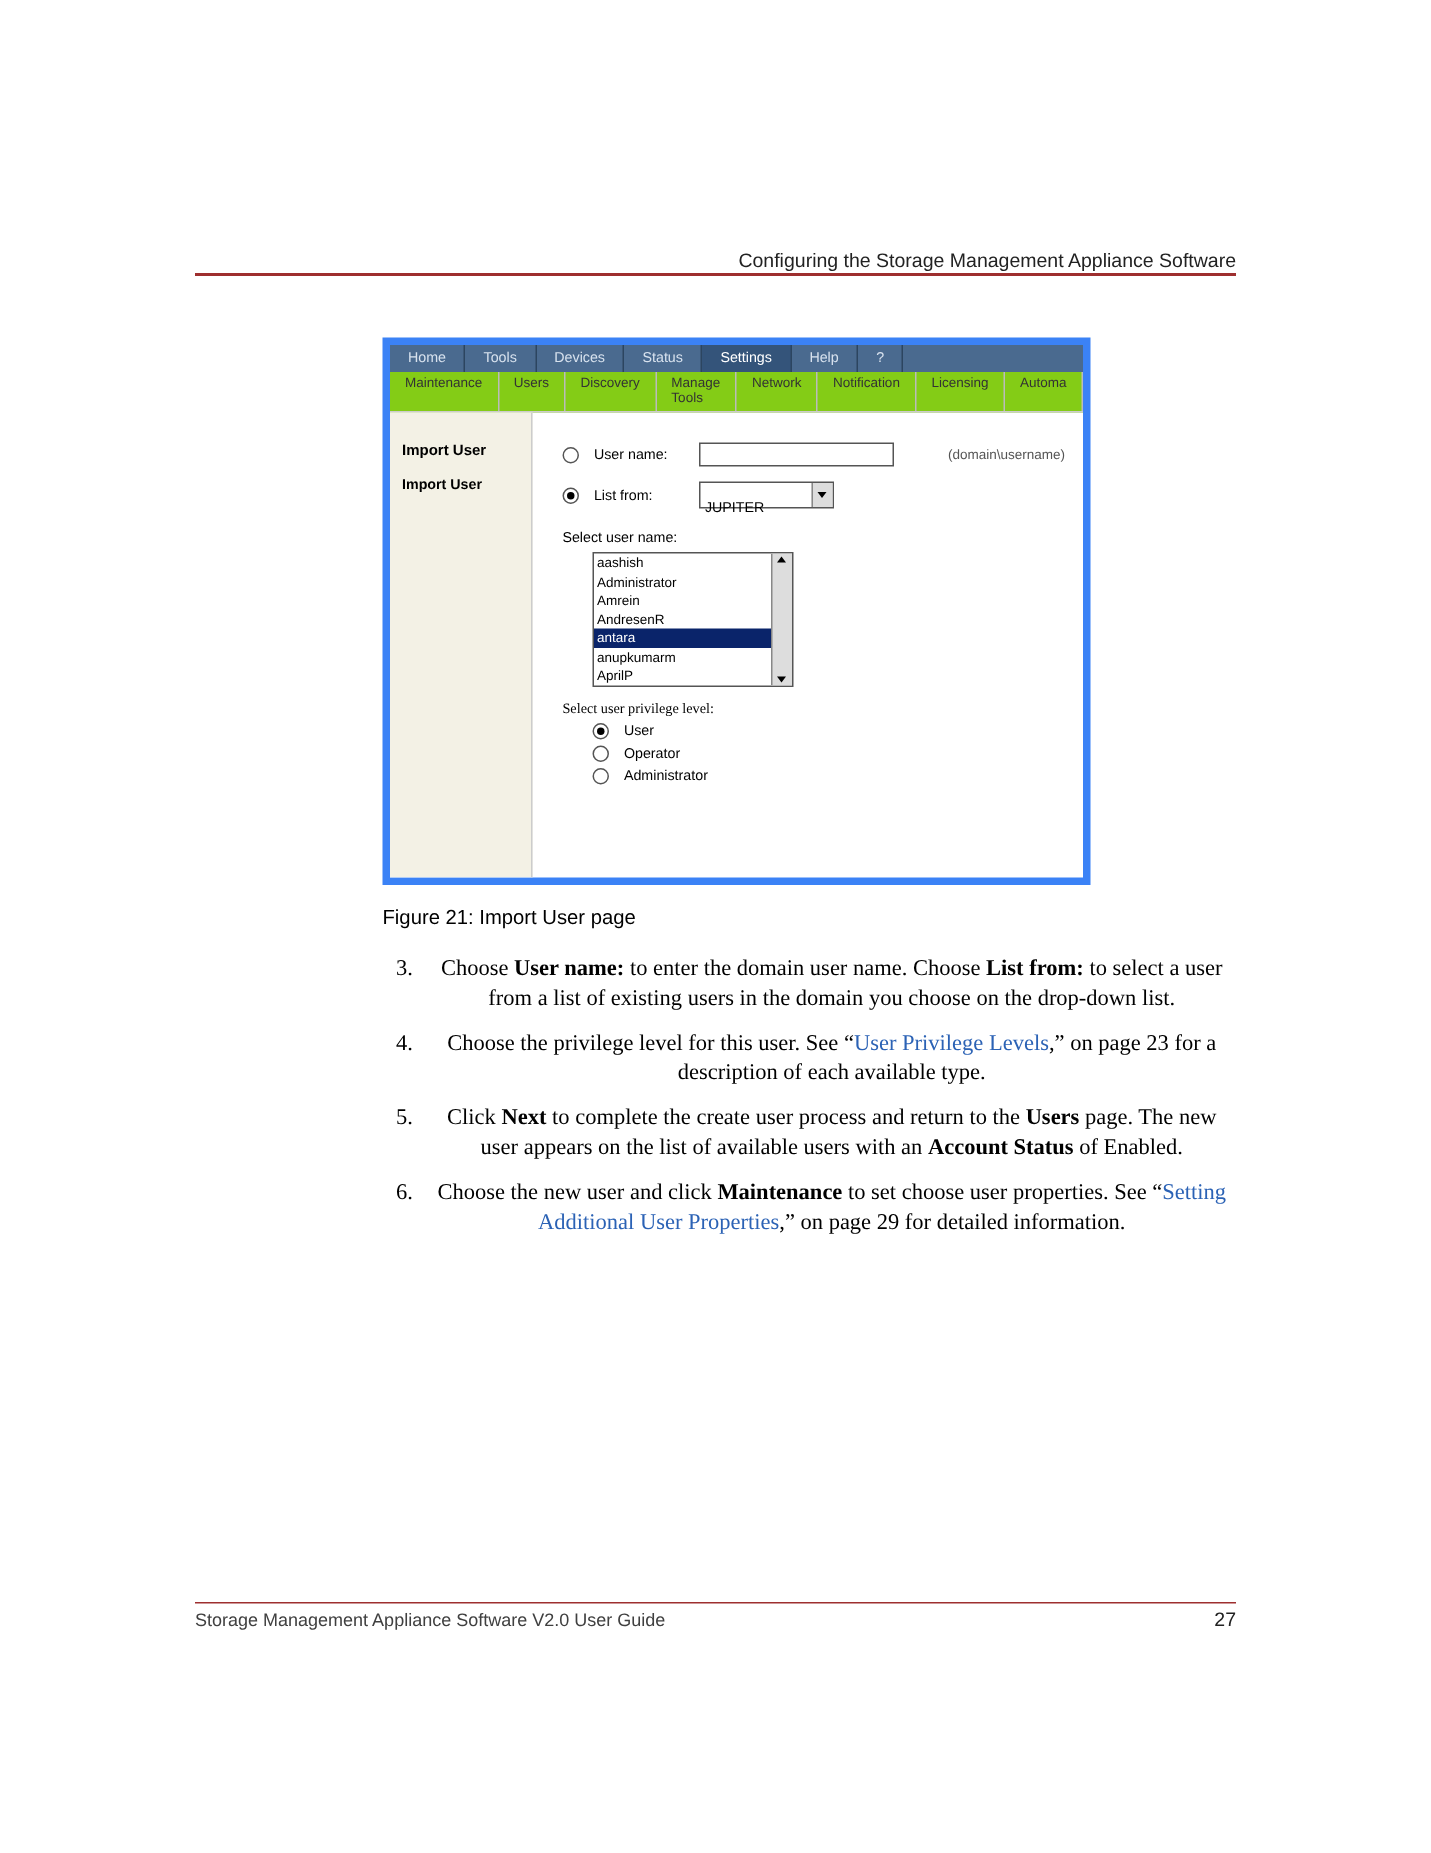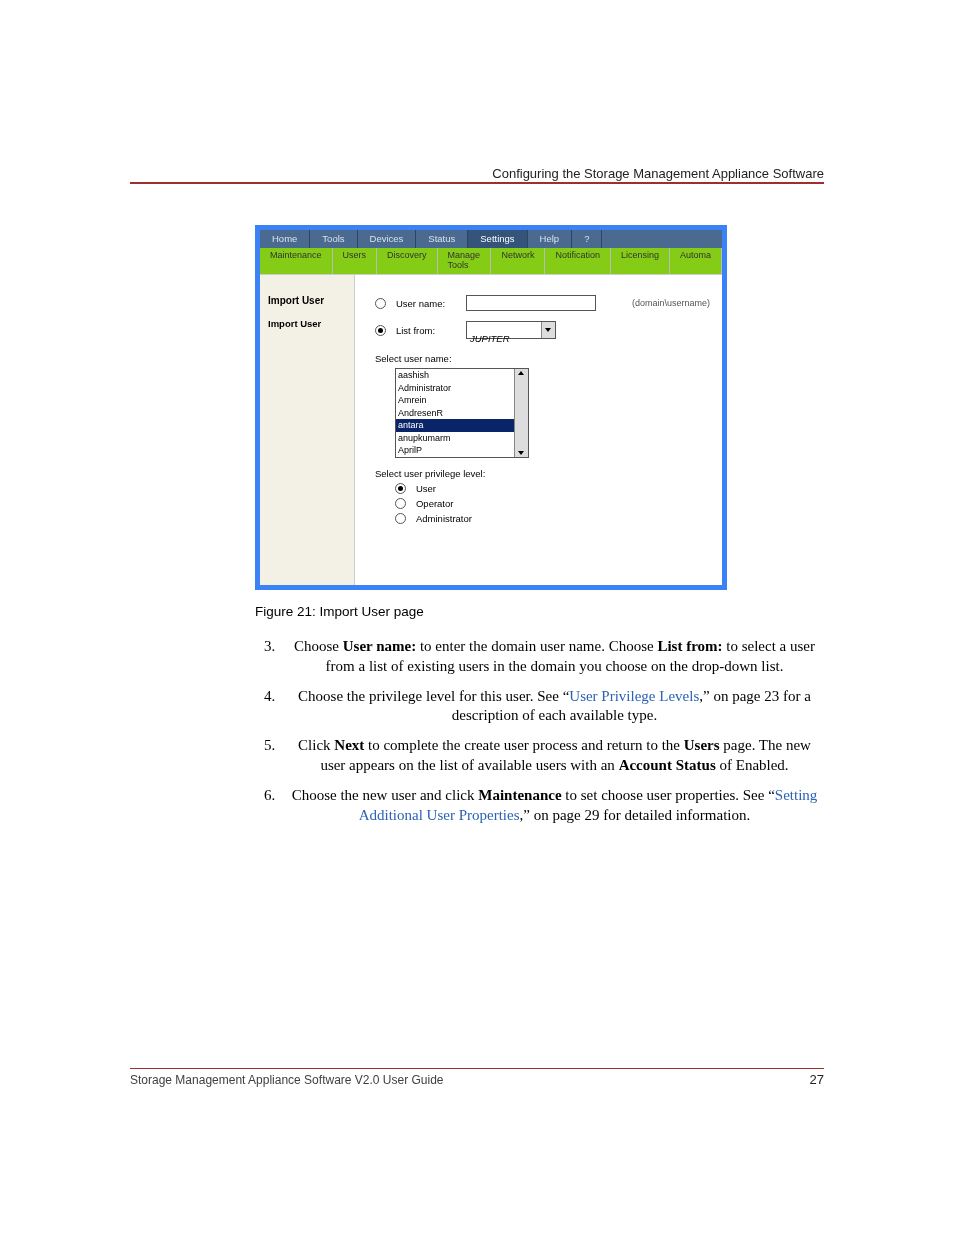--- a/index.html
+++ b/index.html
@@ -156,21 +156,20 @@
   .hint { color: #555; font-size: 9px; padding-left: 28px; }
   .select-box {
     border: 1px solid #555;
     height: 16px;
     background: #fff;
     display: inline-flex;
     align-items: center;
     padding: 16px 0 0 3px;
     width: 90px;
     position: relative;
-    font-style: italic;
   }
   .select-box .dd {
     position: absolute;
     right: 0;
     top: 0;
     bottom: 0;
     width: 14px;
     background: #ddd;
     border-left: 1px solid #888;
     display: flex;
@@ -328,21 +327,21 @@
               <div class="item sel">antara</div>
               <div class="item">anupkumarm</div>
               <div class="item">AprilP</div>
             </div>
             <div class="sb">
               <span class="arrow-up"></span>
               <span class="arrow-down"></span>
             </div>
           </div>
 
-          <div class="section-label" style="margin-top:10px;">Select user privilege level:</div>
+          <div class="section-label" style="margin-top:10px;font-family:Liberation Serif, serif;">Select user privilege level:</div>
           <div class="privrow">
             <span class="radio sel"></span>
             <span>User</span>
           </div>
           <div class="privrow">
             <span class="radio"></span>
             <span>Operator</span>
           </div>
           <div class="privrow">
             <span class="radio"></span>

